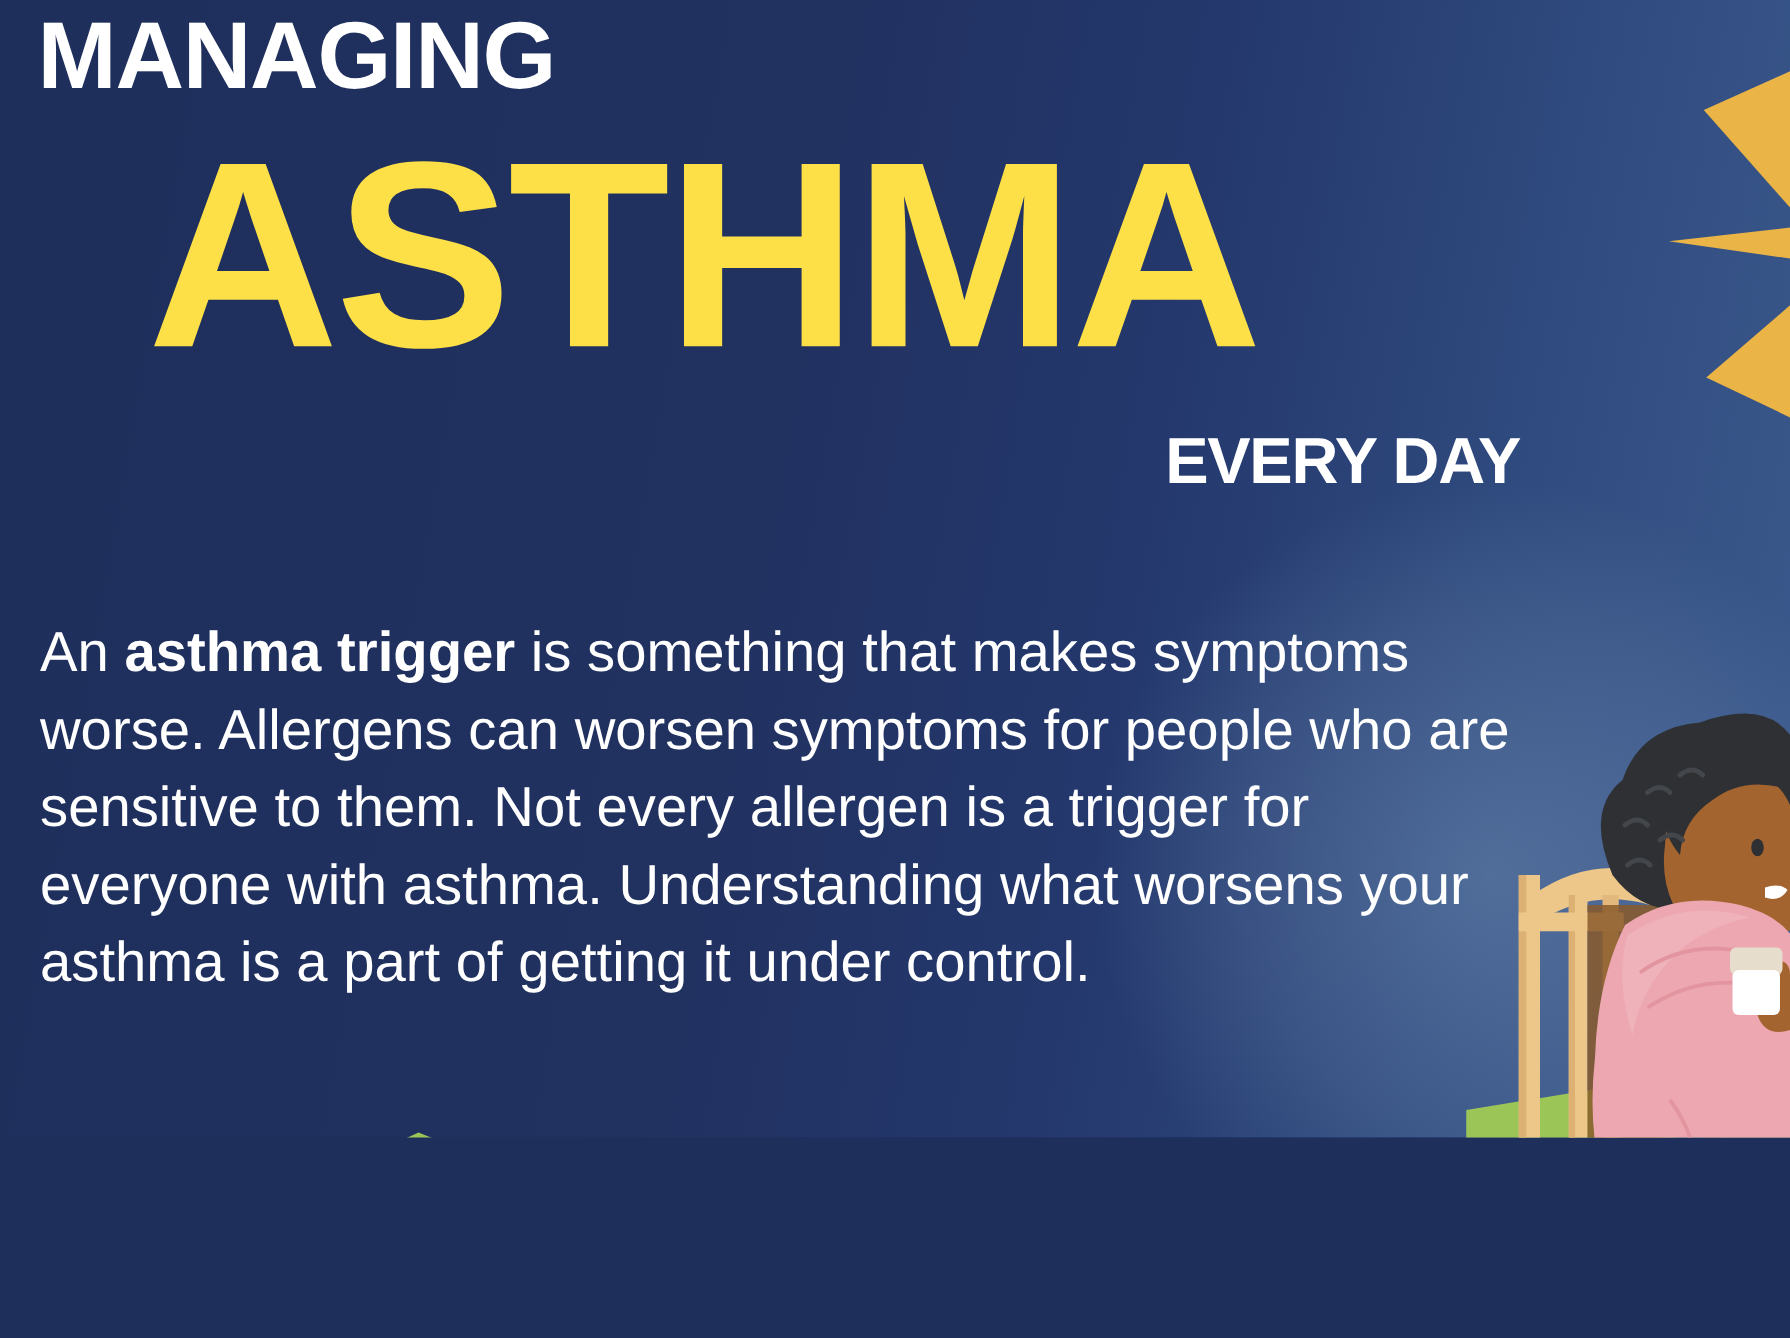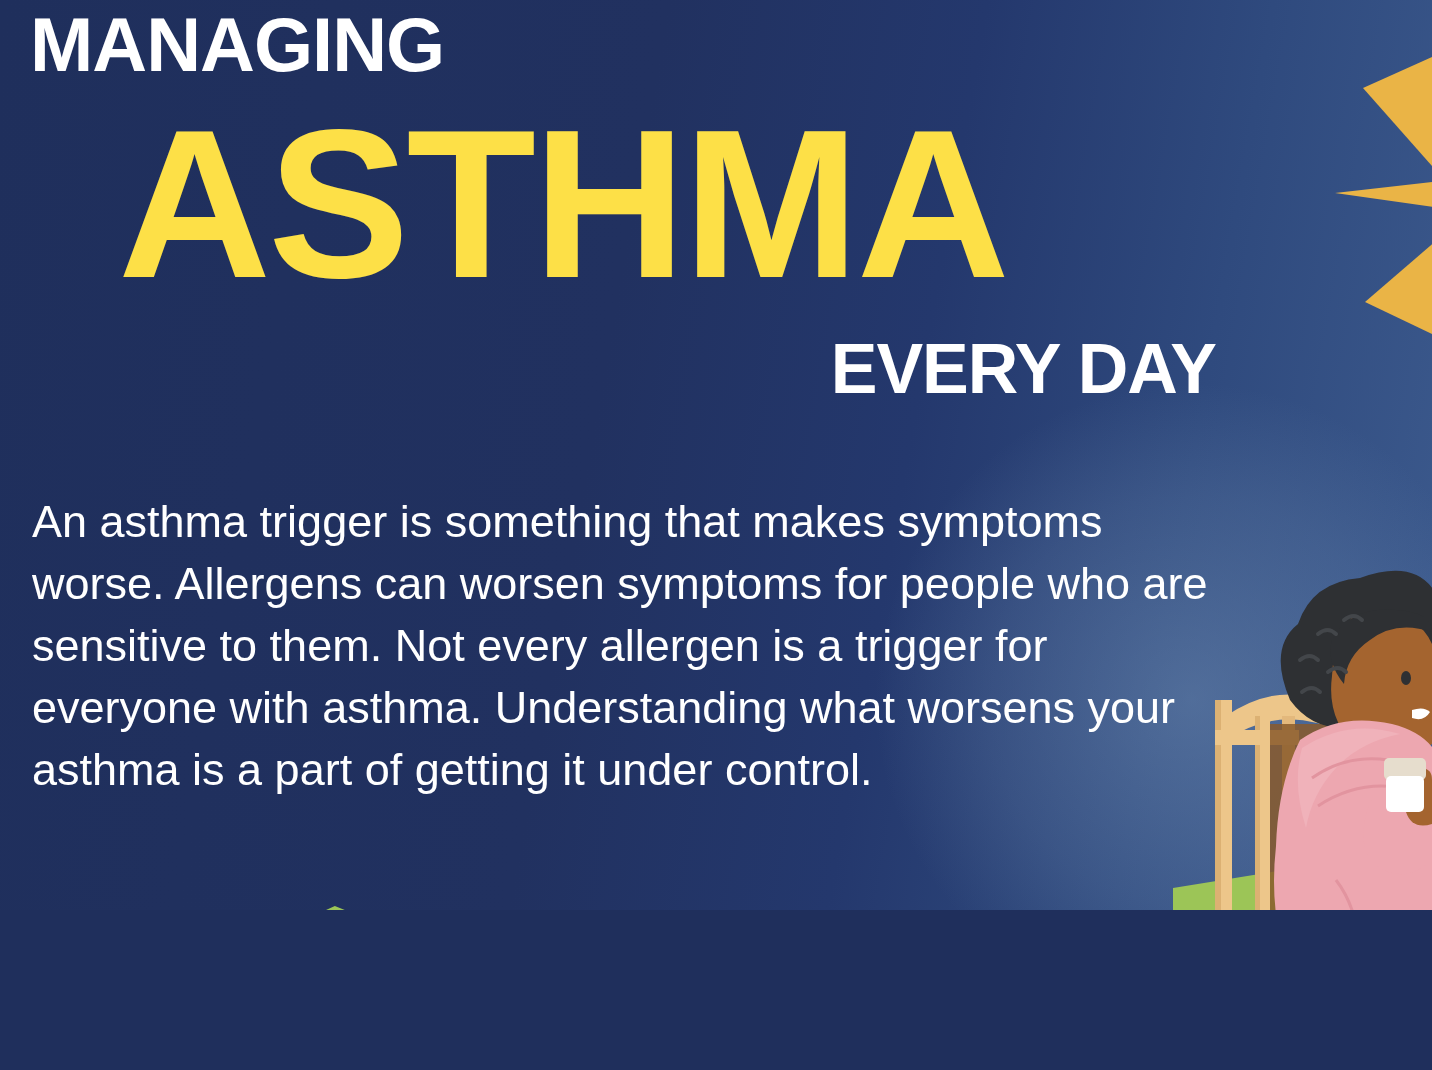--- a/index.html
+++ b/index.html
@@ -29,30 +29,30 @@
     font-size:76px;line-height:80px;font-weight:700;color:#ffffff;
     letter-spacing:-1px;
   }
   .h-asthma{
     position:absolute;left:118px;top:96px;
     font-size:212px;line-height:215px;font-weight:700;color:#fde047;
     letter-spacing:-3px;
   }
   .h-everyday{
     position:absolute;left:0;top:330px;width:1216px;text-align:right;
-    font-size:70px;line-height:78px;font-weight:700;color:#ffffff;
+    font-size:52px;line-height:78px;font-weight:700;color:#ffffff;
     letter-spacing:-1px;
   }
 
   
   .body-copy{
     position:absolute;left:32px;top:446px;width:1190px;
     font-size:45px;line-height:62px;color:#ffffff;font-weight:400;
   }
-  .body-copy b{font-weight:400;}
+  .body-copy b{font-weight:700;}
 </style>
 </head>
 <body>
 
 <div id="stage">
 
   <div class="bg-base"></div>
   <div class="bg-glow"></div>
 
   <svg class="svg-layer" viewBox="0 0 1432 1070">

